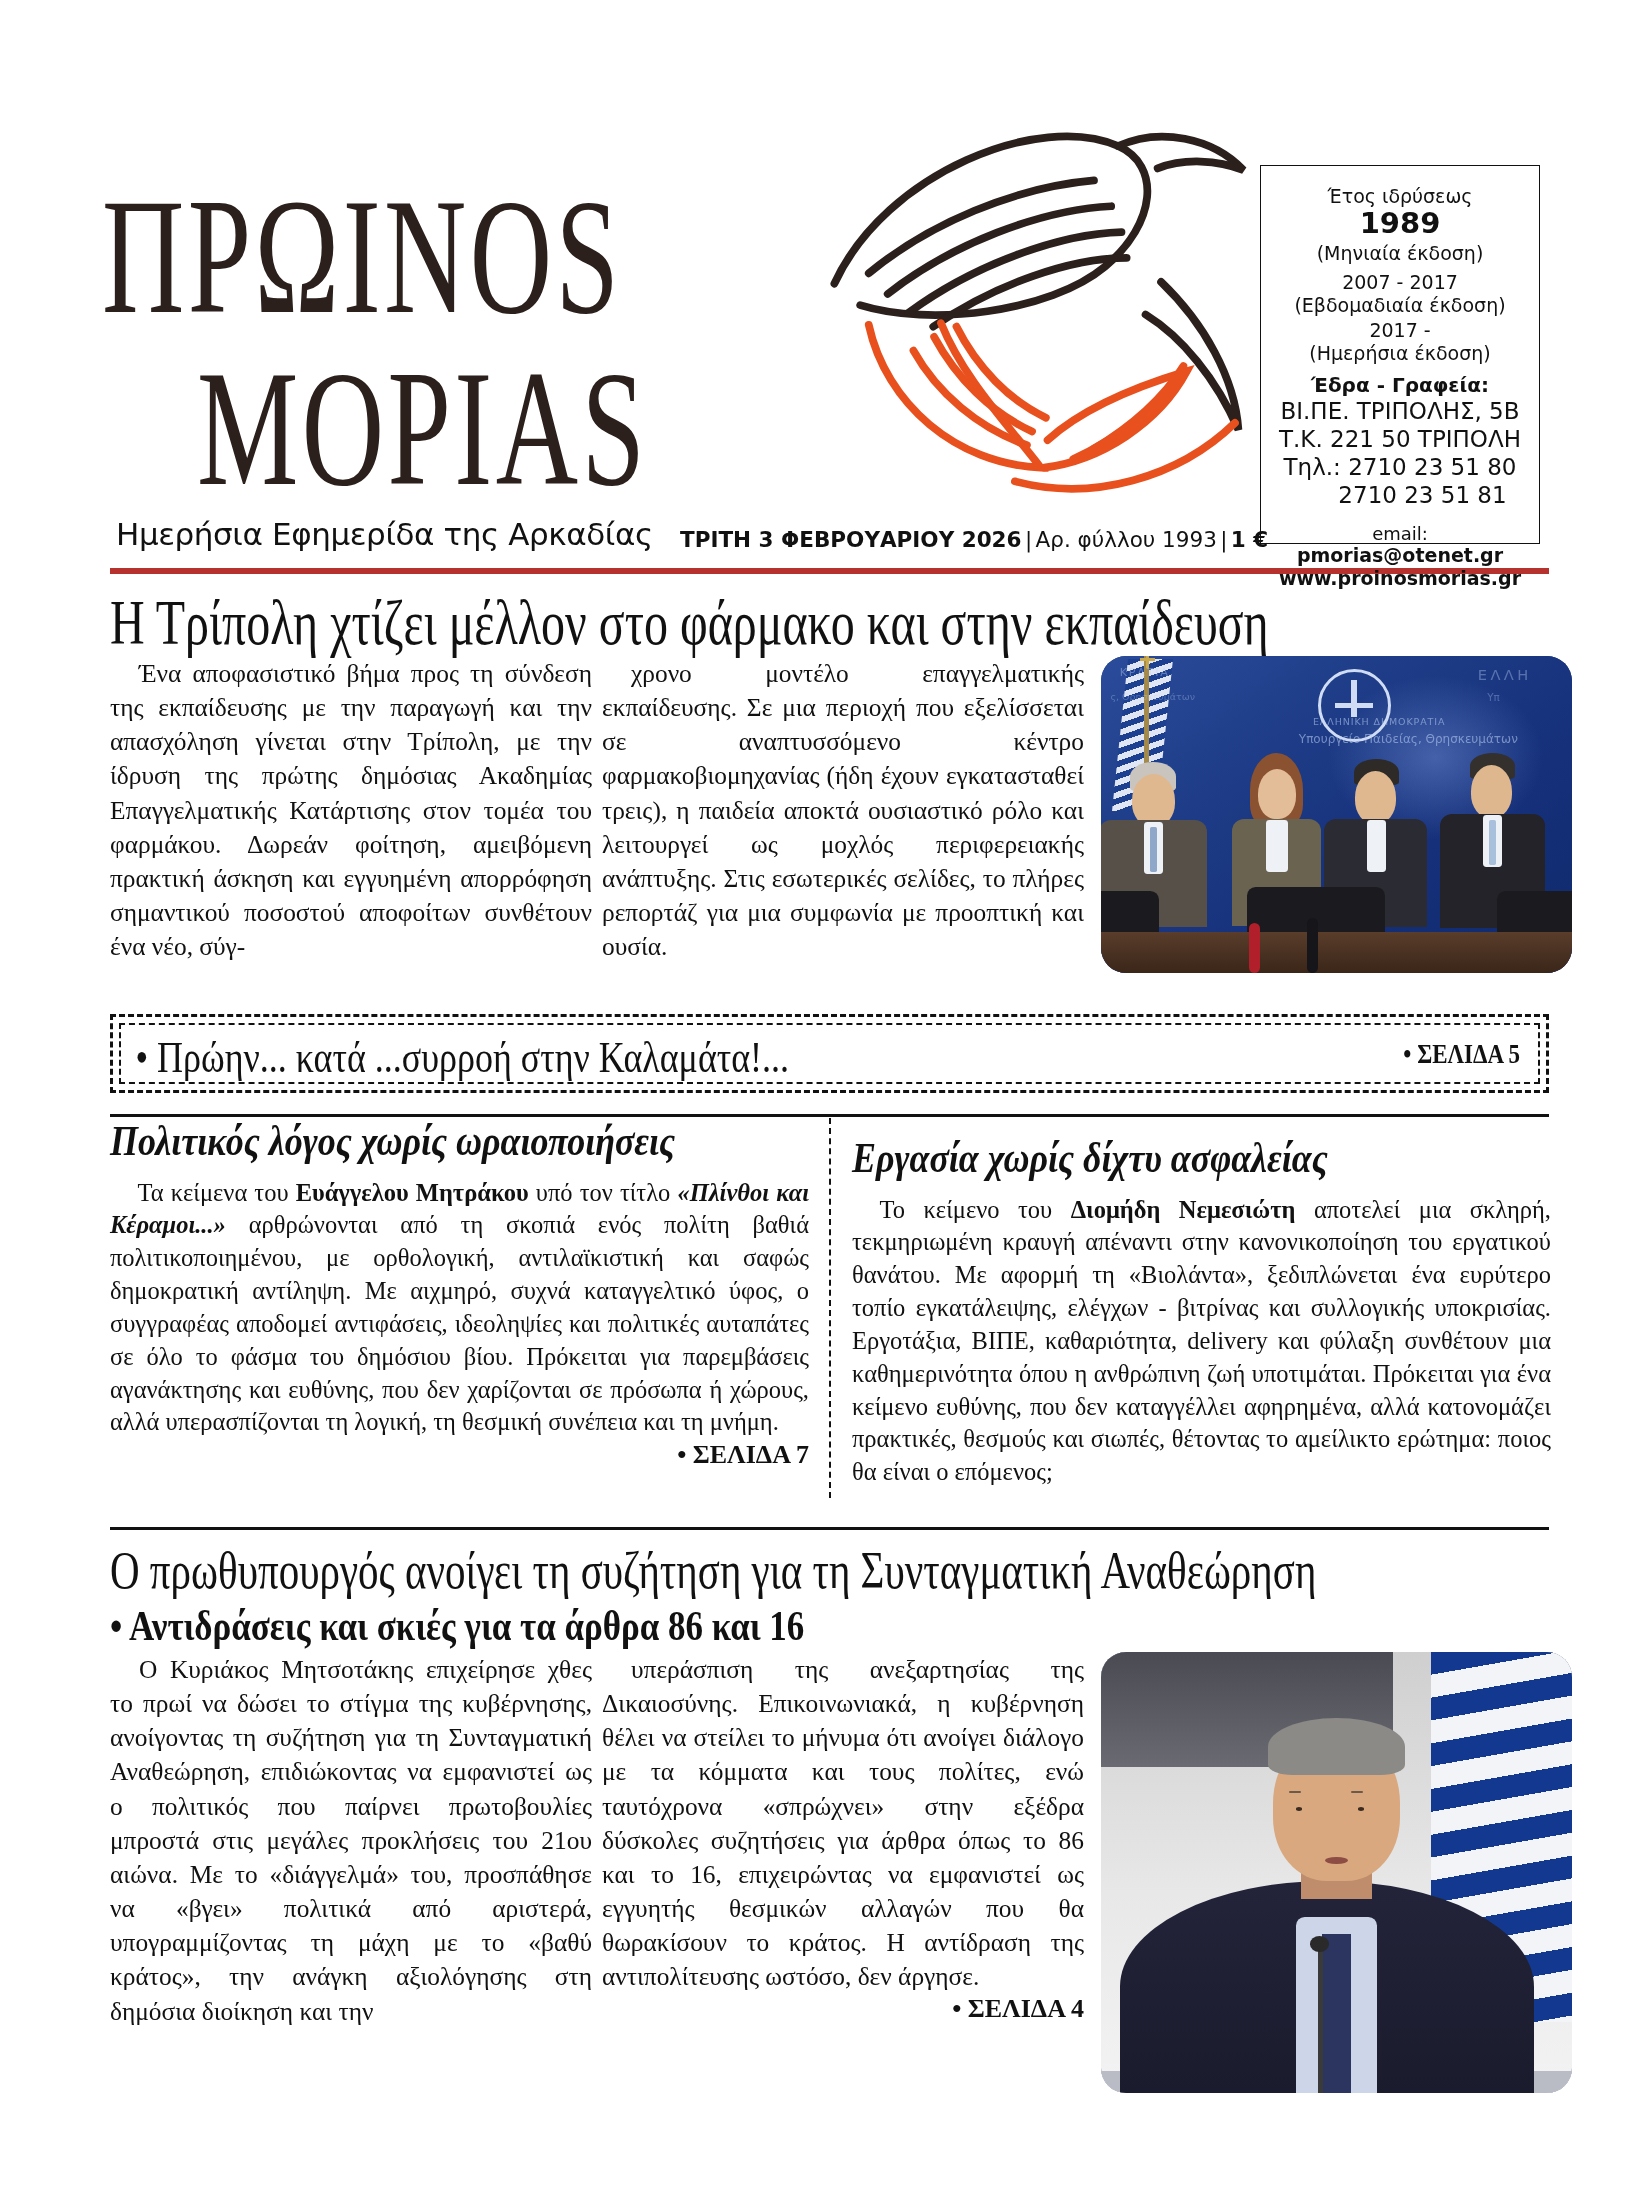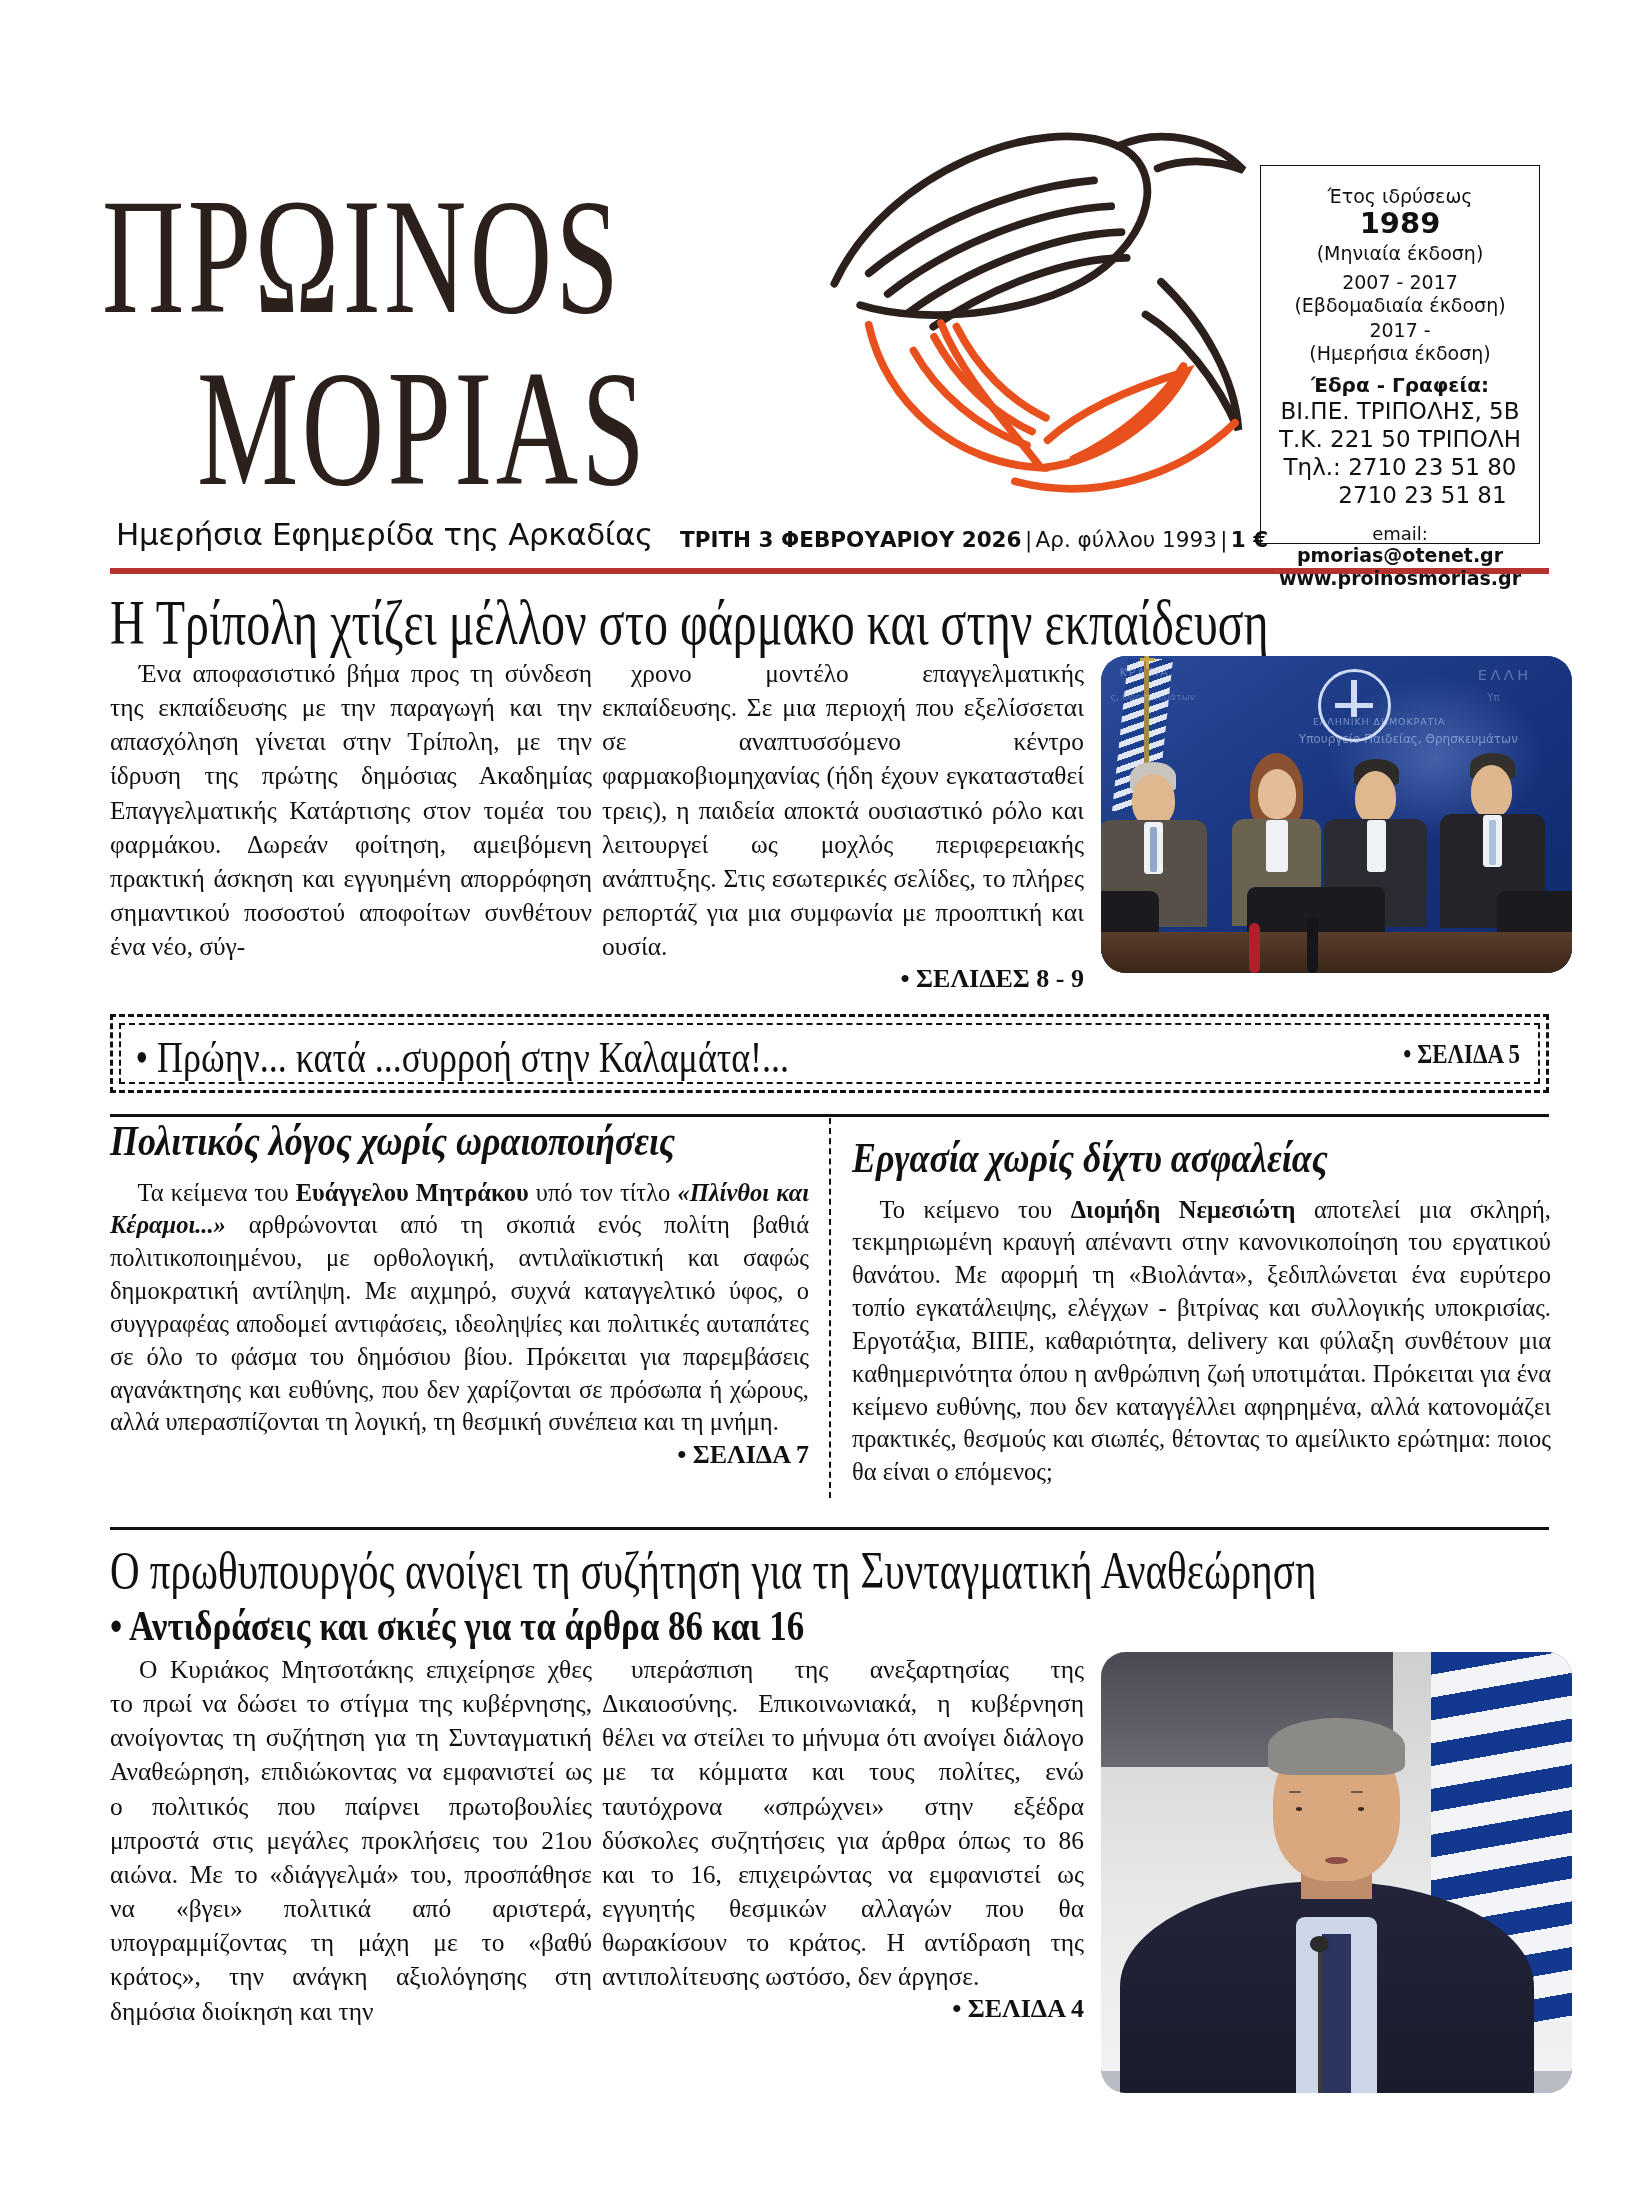--- a/index.html
+++ b/index.html
@@ -257,21 +257,20 @@
   </div>
 
   <div class="lead-head">Η Τρίπολη χτίζει μέλλον στο φάρμακο και στην εκπαίδευση</div>
 
   <div class="lead-body">
     <div class="col lead-c1">
       <p>Ένα αποφασιστικό βήμα προς τη σύνδεση της εκπαίδευσης με την παραγωγή και την απασχόληση γίνεται στην Τρίπολη, με την ίδρυση της πρώτης δημόσιας Ακαδημίας Επαγγελματικής Κατάρτισης στον τομέα του φαρμάκου. Δωρεάν φοίτηση, αμειβόμενη πρακτική άσκηση και εγγυημένη απορρόφηση σημαντικού ποσοστού αποφοίτων συνθέτουν ένα νέο, σύγ-</p>
     </div>
     <div class="col lead-c2">
       <p>χρονο μοντέλο επαγγελματικής εκπαίδευσης. Σε μια περιοχή που εξελίσσεται σε αναπτυσσόμενο κέντρο φαρμακοβιομηχανίας (ήδη έχουν εγκατασταθεί τρεις), η παιδεία αποκτά ουσιαστικό ρόλο και λειτουργεί ως μοχλός περιφερειακής ανάπτυξης. Στις εσωτερικές σελίδες, το πλήρες ρεπορτάζ για μια συμφωνία με προοπτική και ουσία.</p>
-      <span class="pageref pr-right">• ΣΕΛΙΔΕΣ 8 - 9</span>
     </div>
 
     <div class="lead-photo">
       <div class="photo">
         <div class="pc-bg"></div>
         <div class="pc-glow"></div>
         <div class="pc-flag"></div>
         <div class="pc-pole"></div>
         <div class="pc-cross"></div>
         <div class="pc-emblem"></div>

